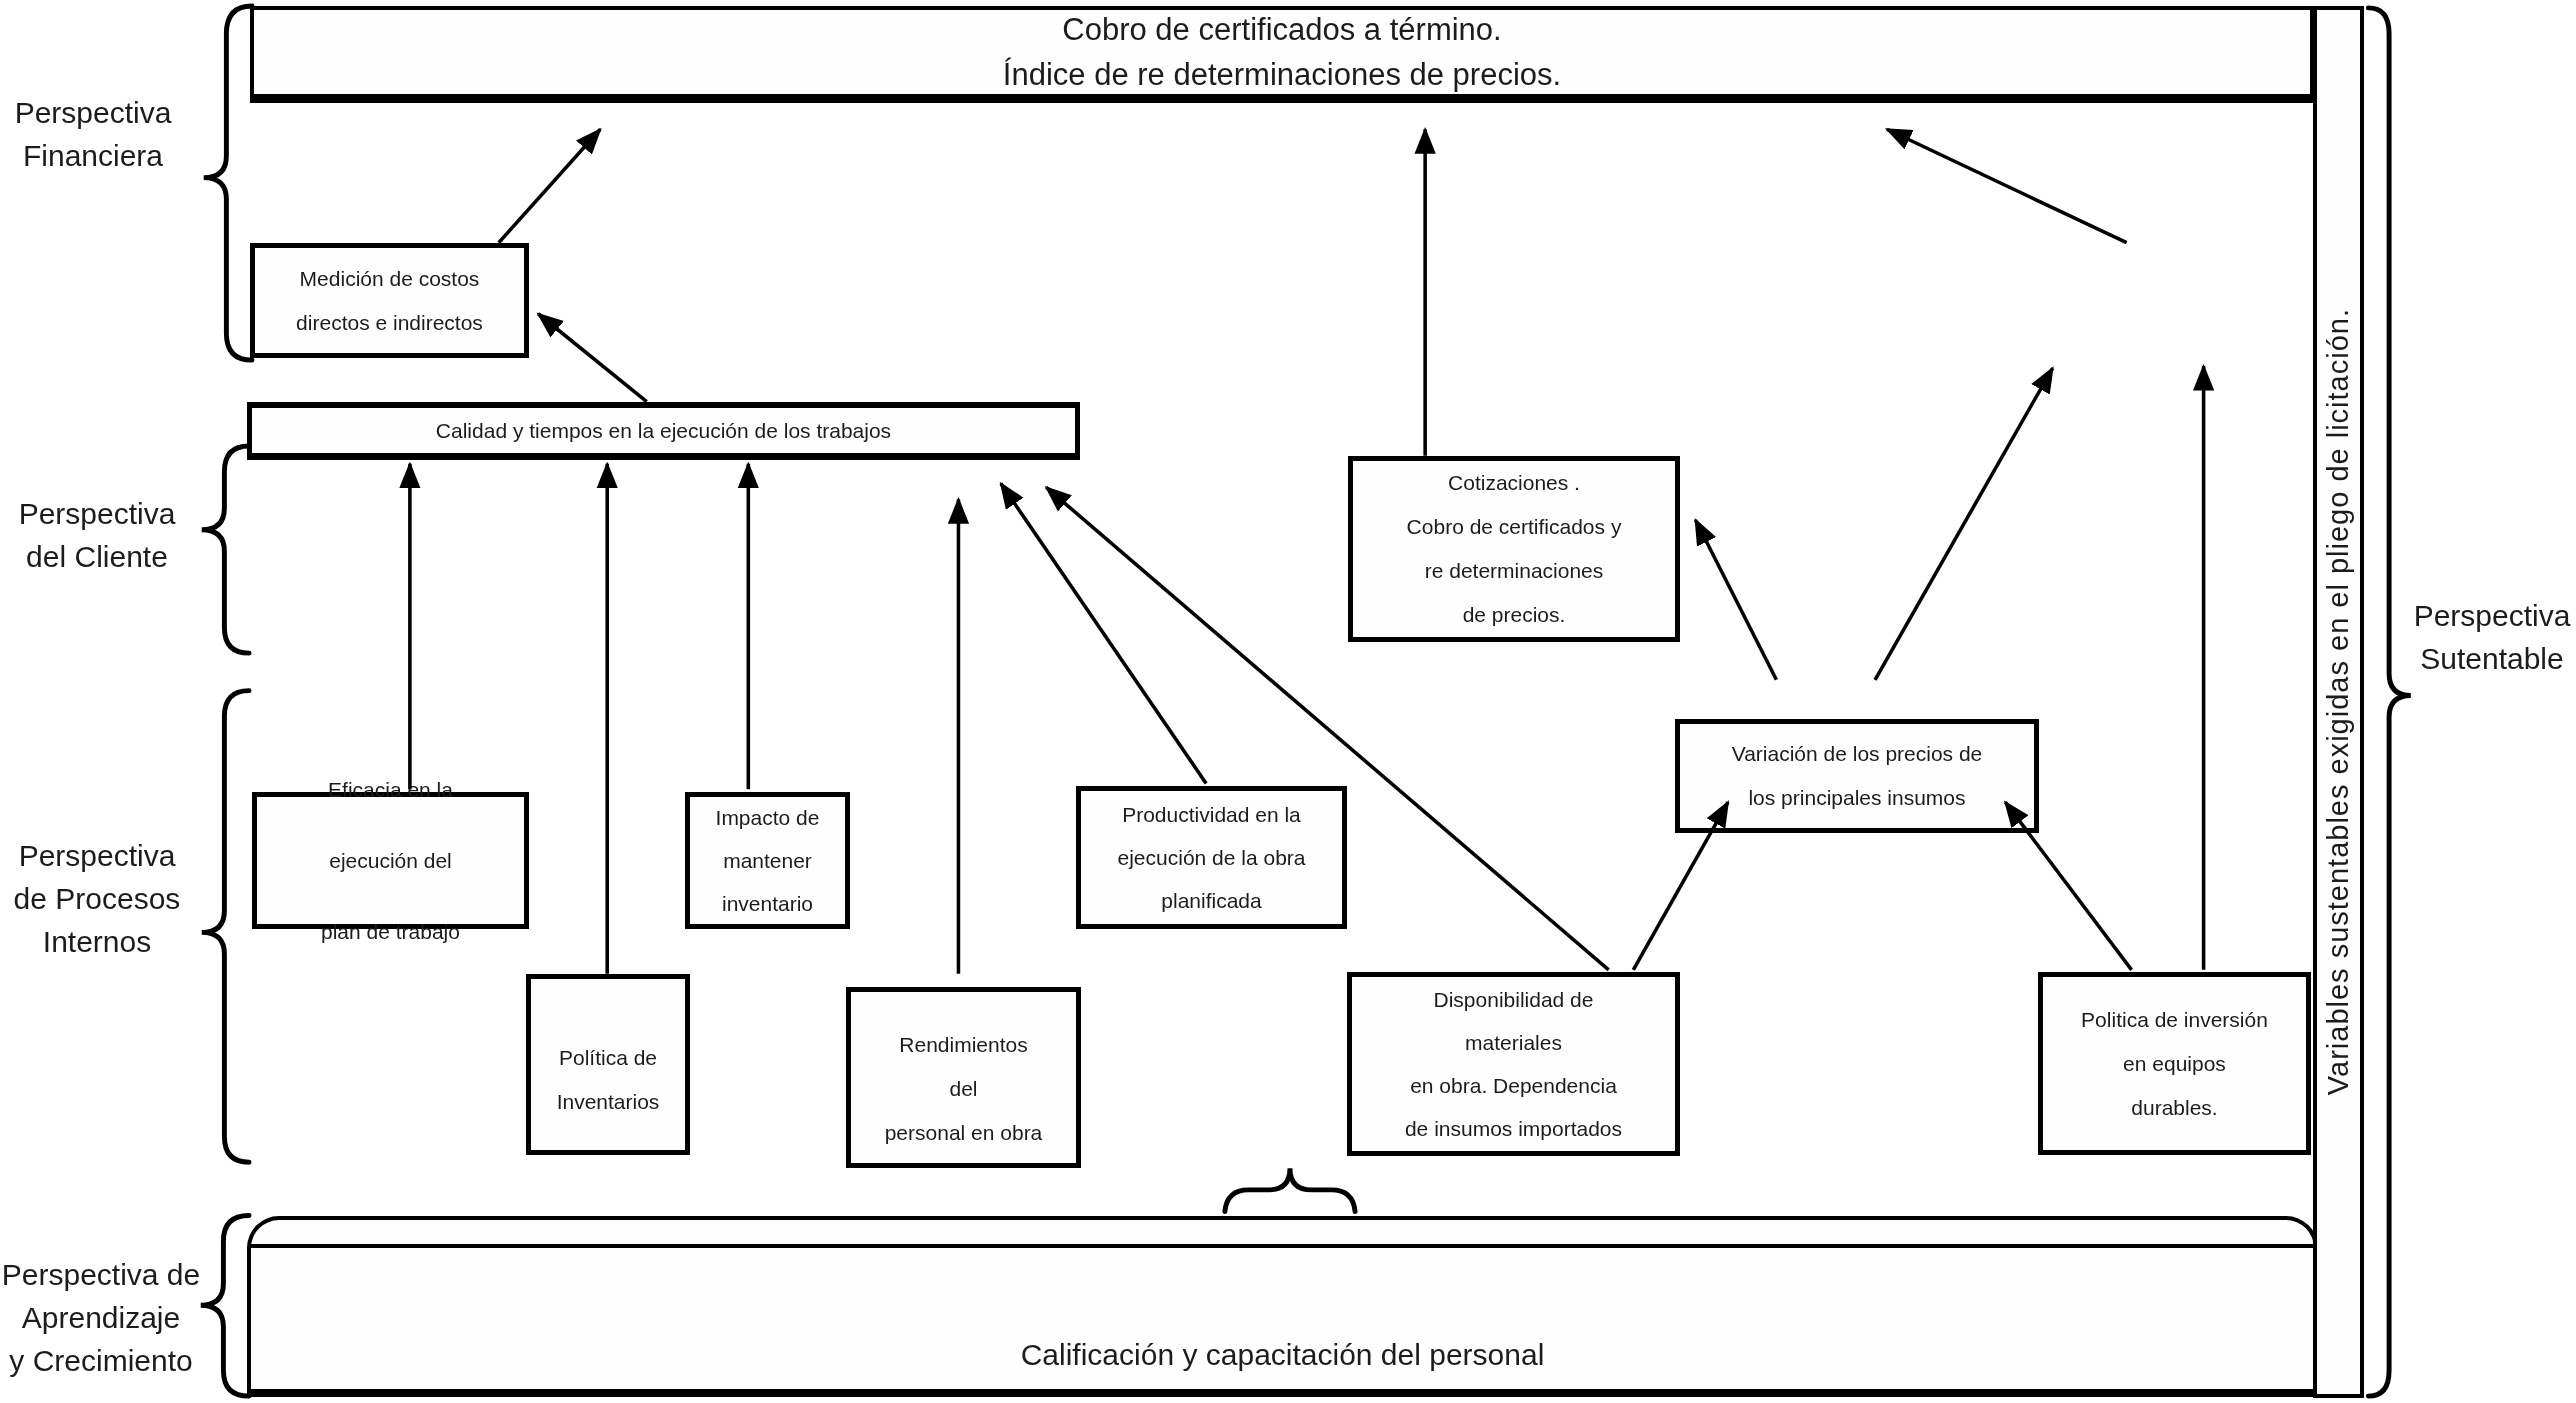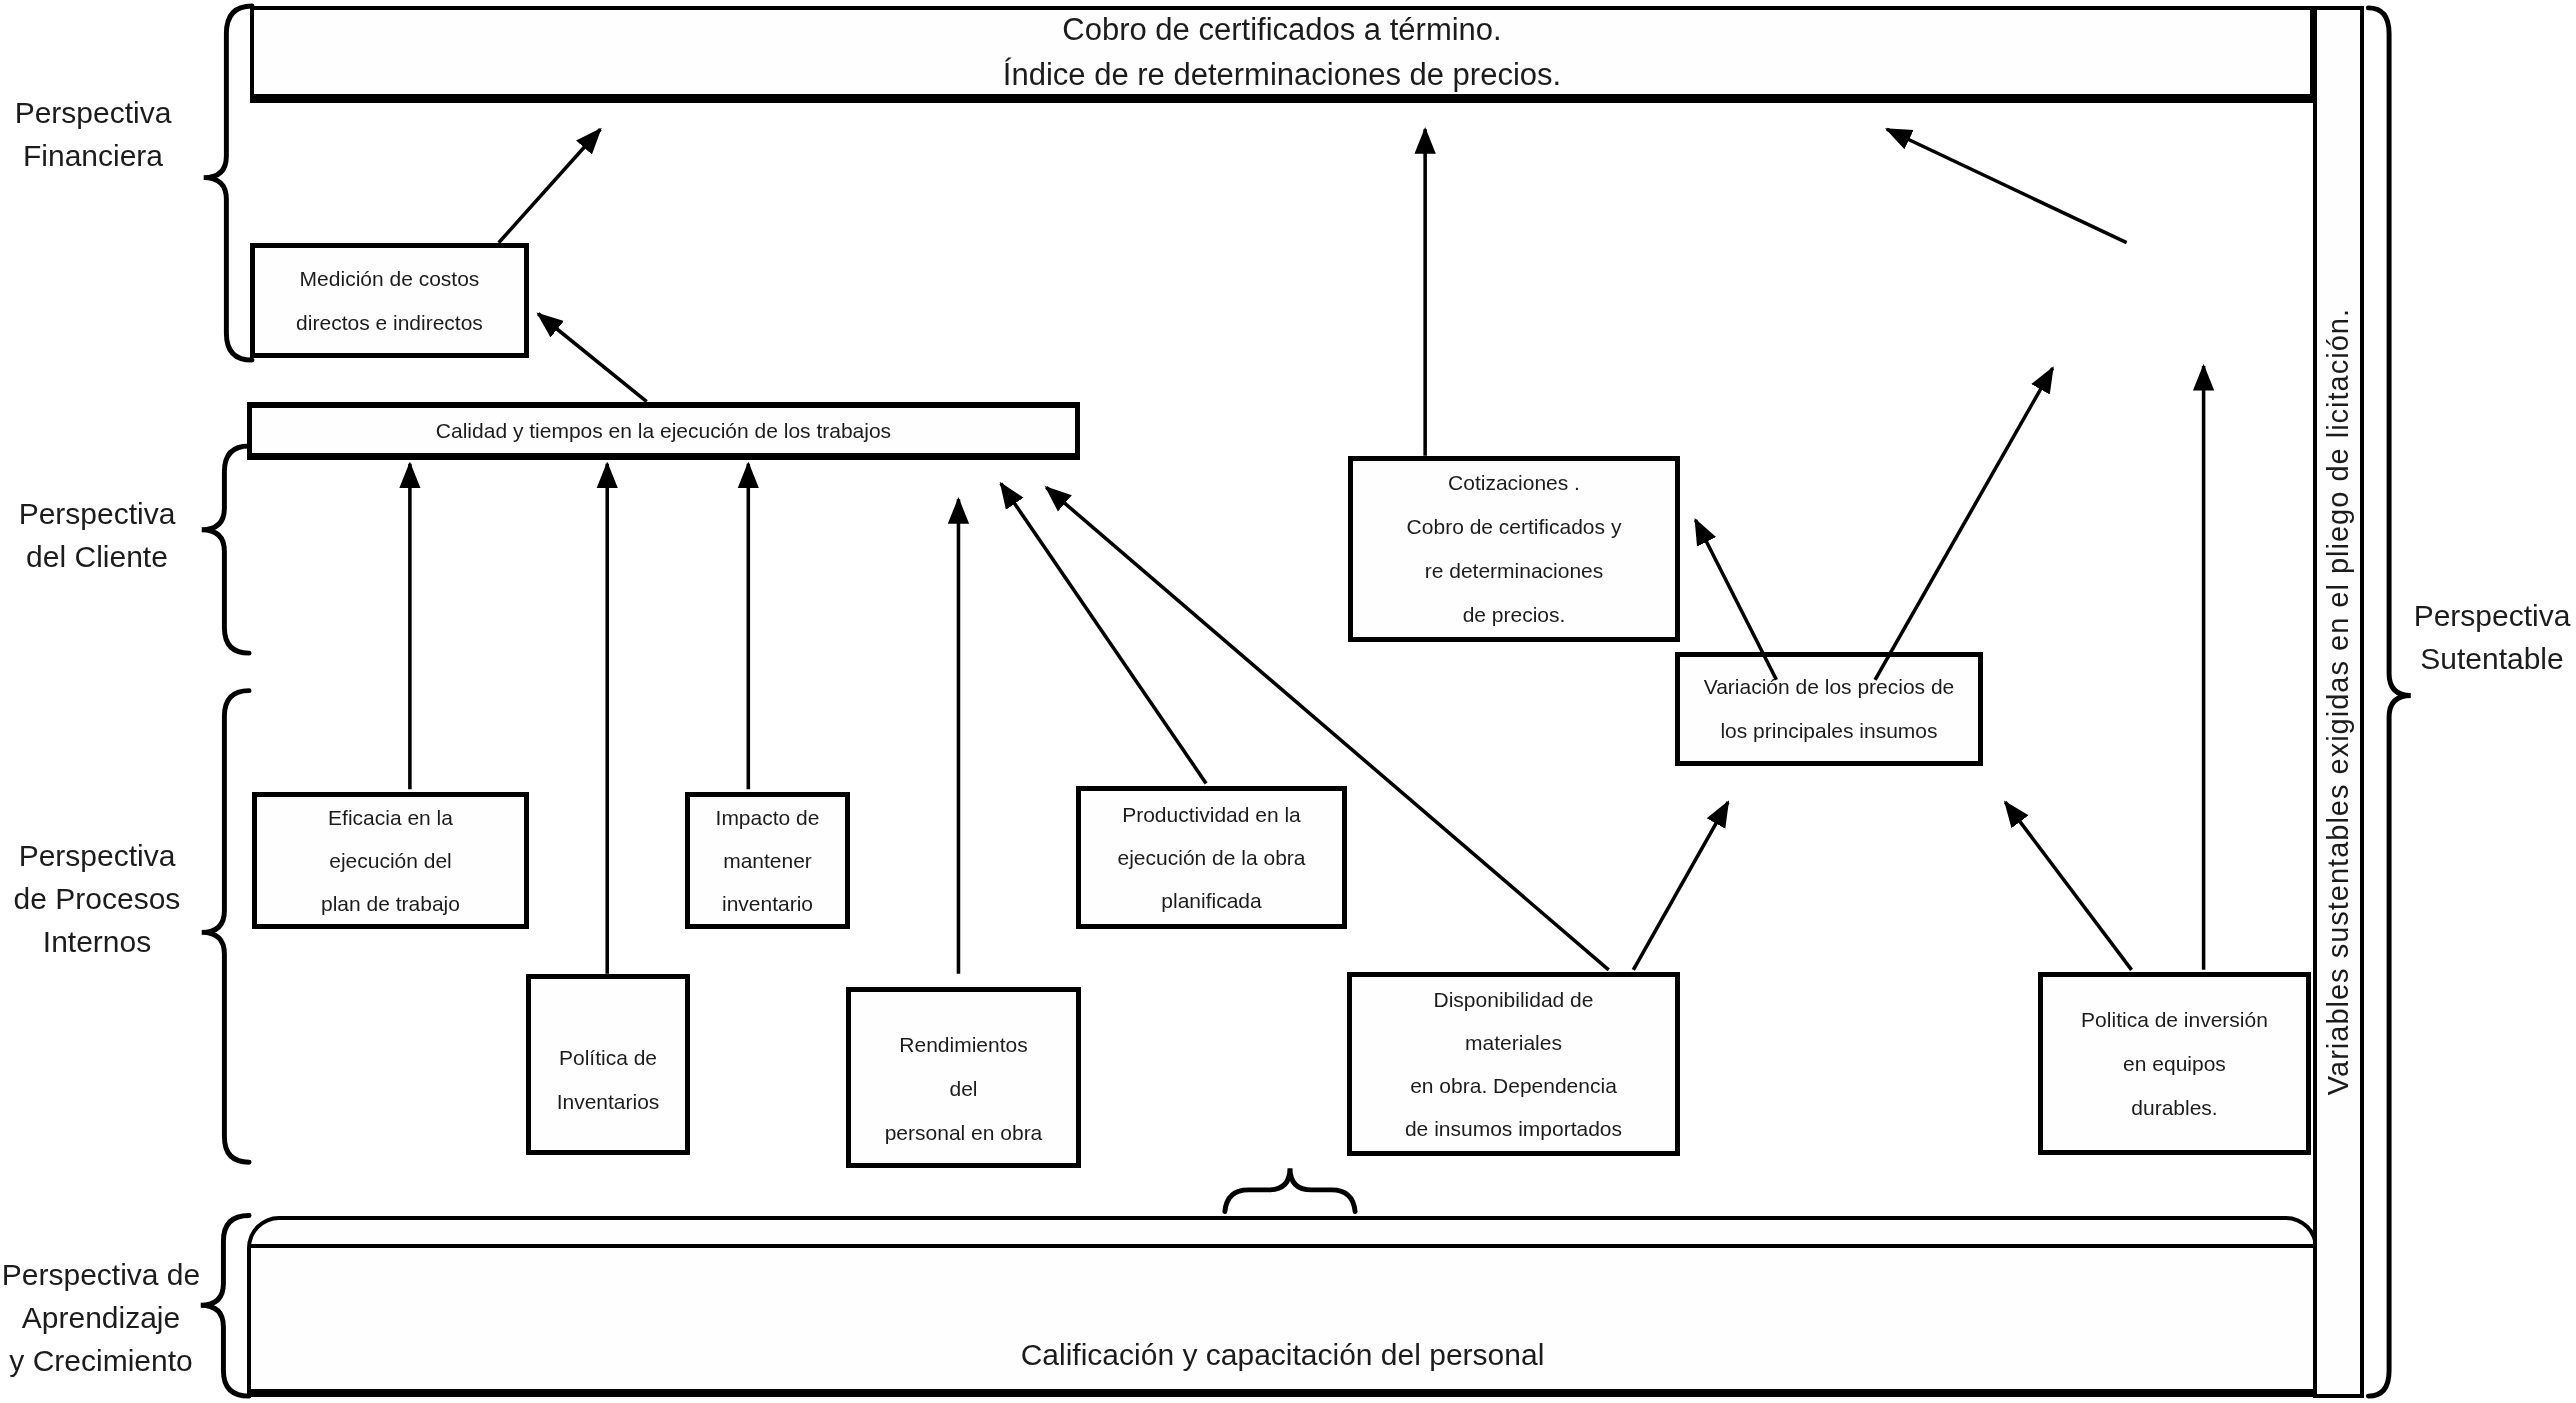--- a/index.html
+++ b/index.html
@@ -81,26 +81,26 @@
   </div>
 
   <div class="box" style="left:1348px;top:456px;width:332px;height:186px;">
     <span>Cotizaciones .</span>
     <span>Cobro de certificados y</span>
     <span>re determinaciones</span>
     <span>de precios.</span>
   </div>
 
 
-  <div class="box" style="left:1675px;top:652px;width:308px;height:114px;">
+  <div class="box" style="left:1675px;top:719px;width:364px;height:114px;">
     <span>Variación de los precios de</span>
     <span>los principales insumos</span>
   </div>
 
-  <div class="box" style="left:252px;top:792px;width:277px;height:137px;line-height:43px;">
+  <div class="box" style="left:252px;top:792px;width:277px;height:137px;line-height:43px;gap:28px;">
     <span>Eficacia en la</span>
     <span>ejecución del</span>
     <span>plan de trabajo</span>
   </div>
 
   <div class="box" style="left:685px;top:792px;width:165px;height:137px;line-height:43px;">
     <span>Impacto de</span>
     <span>mantener</span>
     <span>inventario</span>
   </div>

